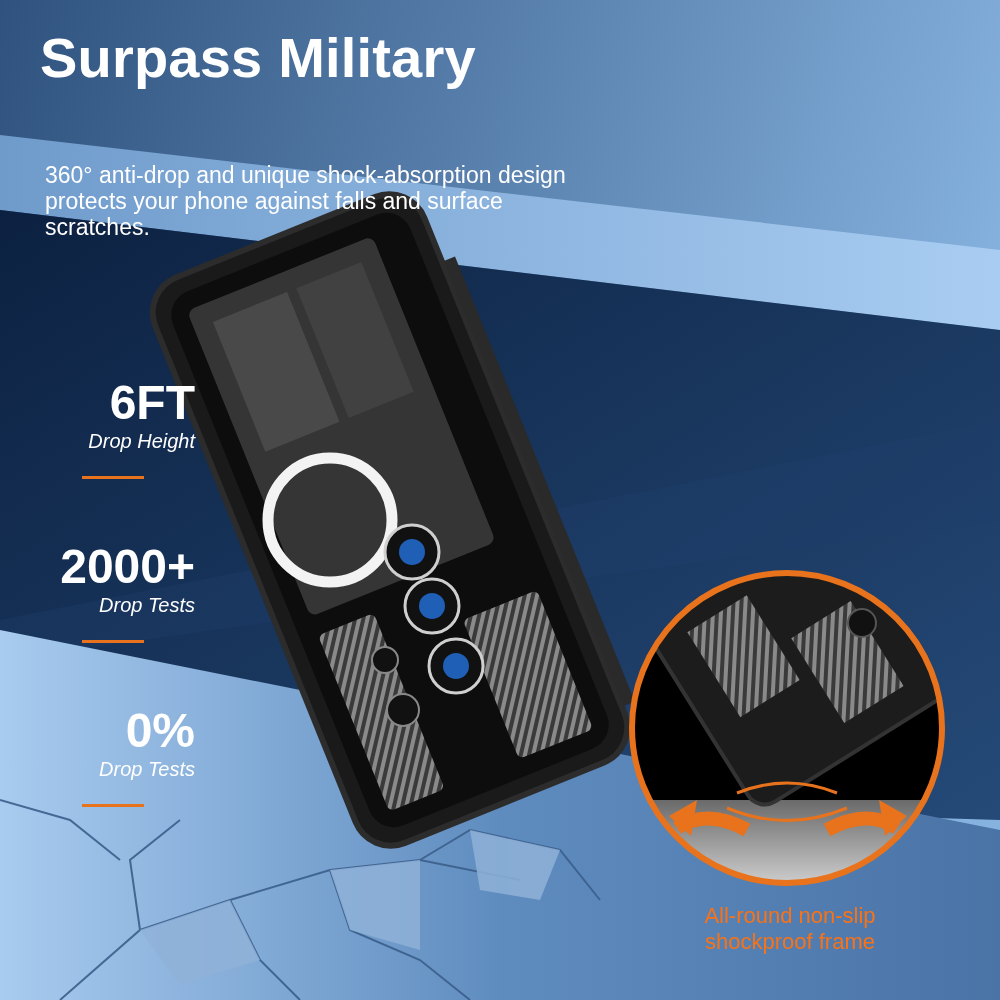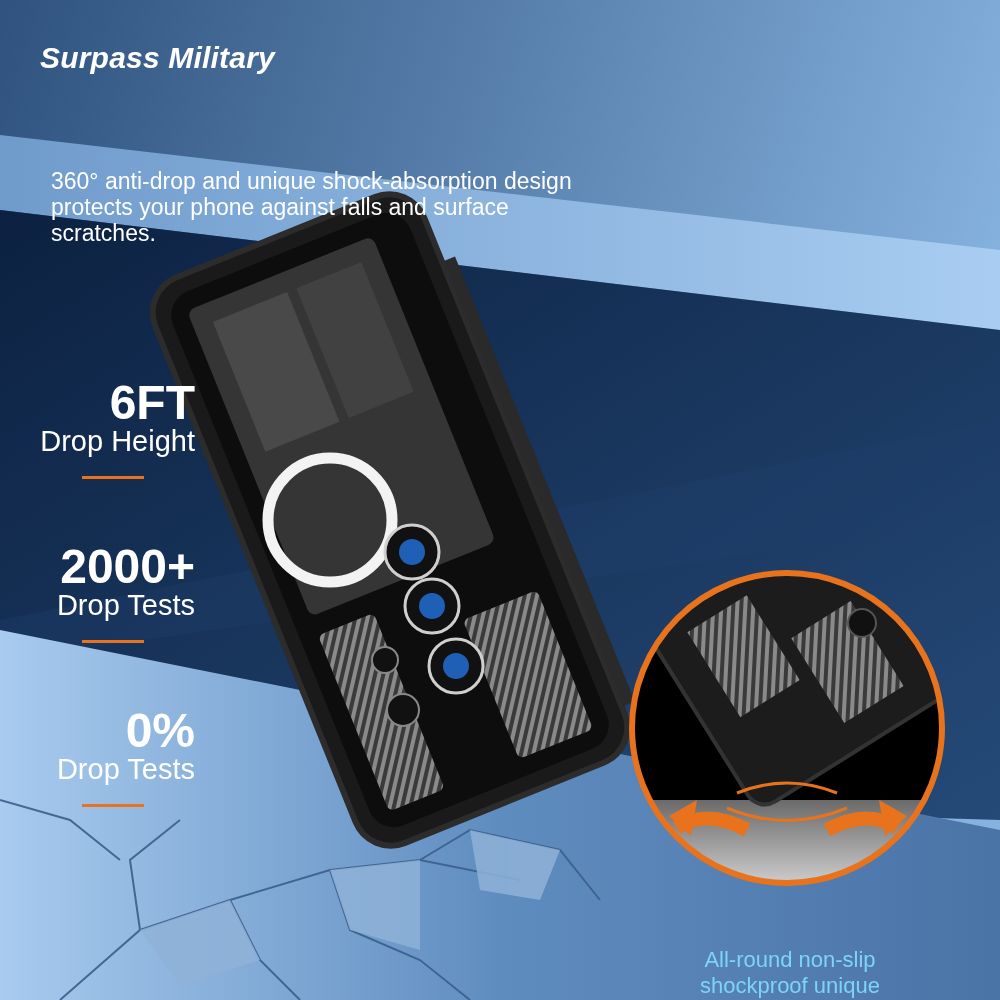--- a/index.html
+++ b/index.html
@@ -1,28 +1,28 @@
 <!DOCTYPE html>
 <html><head>
 <meta charset="utf-8">
 <style>
   html, body { margin: 0; padding: 0; }
   body { width: 1000px; height: 1000px; overflow: hidden; position: relative;
          font-family: "Liberation Sans", "DejaVu Sans", sans-serif; background: #1d3a63; }
   .bg { position: absolute; inset: 0; }
   .headline { position: absolute; left: 40px; top: 32px; color: #fff; font-weight: bold;
-              font-size: 30px; line-height: 52px; margin: 0; letter-spacing: 0.2px; font-style: italic; }
+              font-size: 56px; line-height: 52px; margin: 0; letter-spacing: 0.2px; }
   .subtext { position: absolute; left: 41px; top: 158px; color: #fff; font-size: 23px;
-             line-height: 26px; margin: 10px; width: 540px; }
+             line-height: 26px; margin: 4px; width: 540px; }
   .stat { position: absolute; left: 30px; width: 165px; text-align: right; color: #ffffff; }
   .stat .value { font-weight: bold; font-size: 48px; line-height: 50px; display: block; }
-  .stat .label { font-size: 29px; line-height: 26px; display: block; }
+  .stat .label { font-size: 20px; line-height: 26px; display: block; font-style: italic; }
   .stat .divider { display: block; width: 62px; height: 3px; background: #e8731c; margin: 22px auto 0; }
   .caption { position: absolute; left: 660px; top: 903px; width: 260px; text-align: center;
-             color: #7dd3fc; font-size: 22px; line-height: 26px; margin-top: 44px; }
+             color: #f97316; font-size: 22px; line-height: 26px; }
   .phone { position: absolute; left: 0; top: 0; }
   .inset { position: absolute; left: 627px; top: 568px; width: 320px; height: 320px; }
 </style>
 </head>
 <body>
 
 <svg class="bg" width="1000" height="1000" viewBox="0 0 1000 1000">
   <defs>
     <linearGradient id="topg" x1="0" y1="0" x2="1" y2="0.3">
       <stop offset="0" stop-color="#2f527e"></stop>
@@ -140,14 +140,14 @@
 </div>
 
 <div class="stat" style="top:706px;">
   <span class="value">0%</span>
   <span class="label">Drop Tests</span>
   <span class="divider"></span>
 </div>
 
 <div class="caption">
   <span>All-round non-slip</span><br>
-  <span>shockproof unique</span>
+  <span>shockproof frame</span>
 </div>
 
 </body></html>

